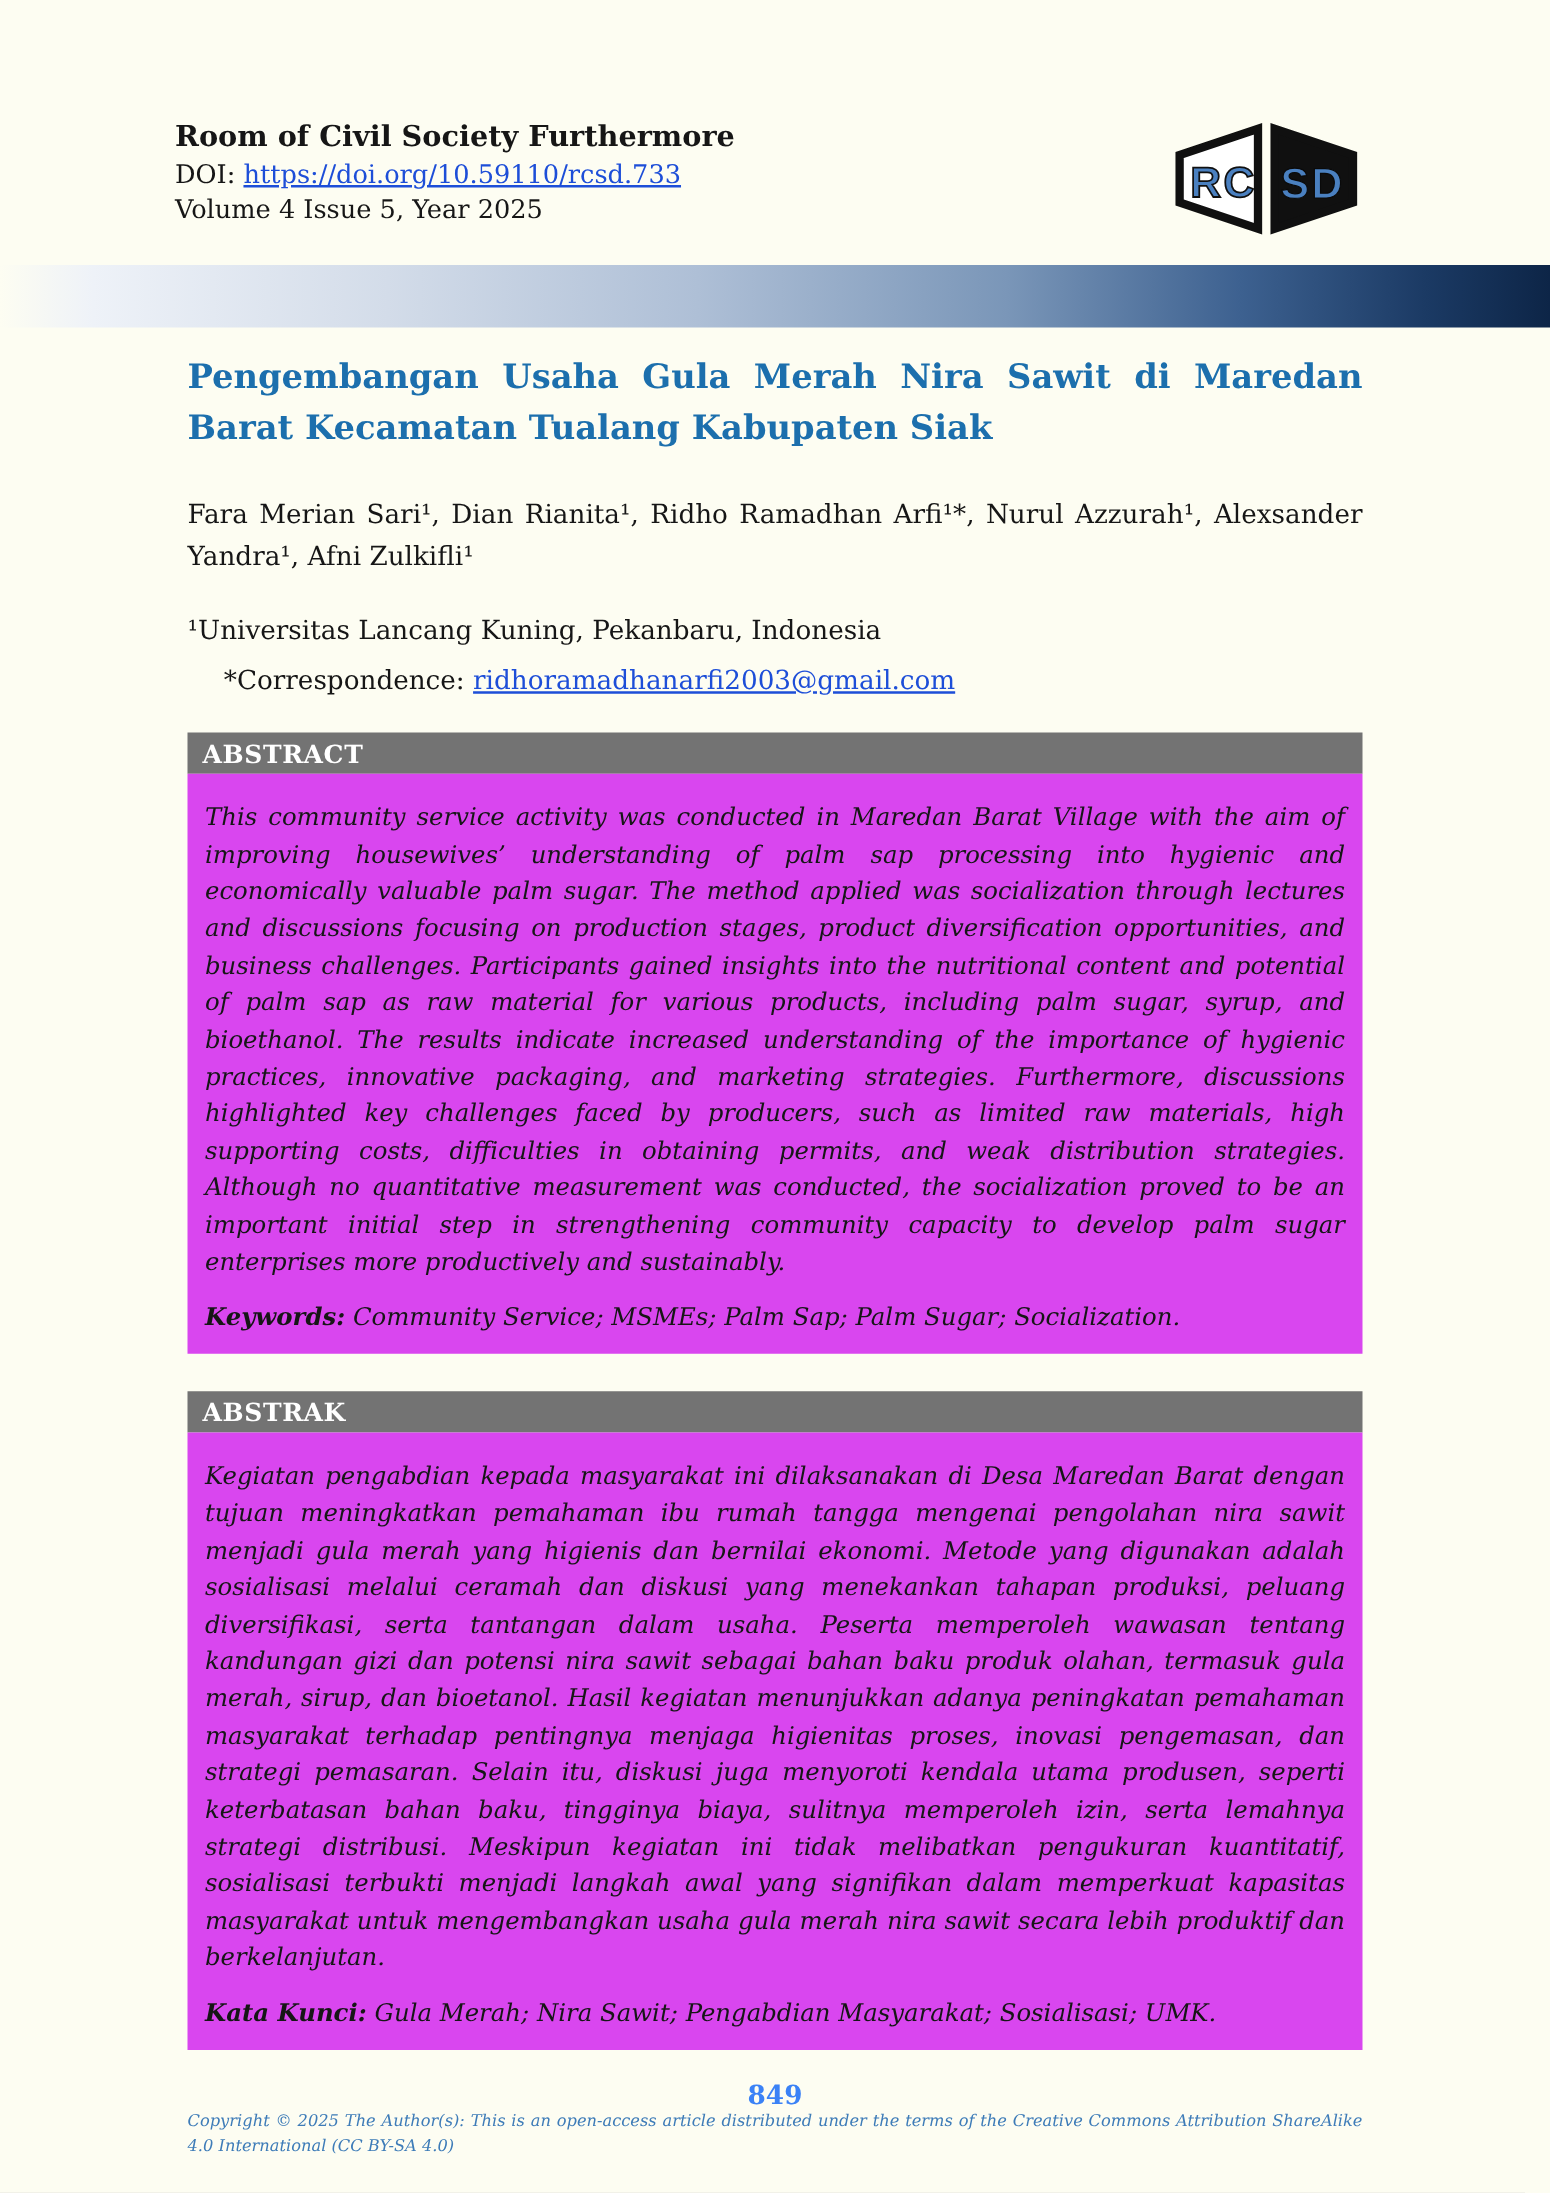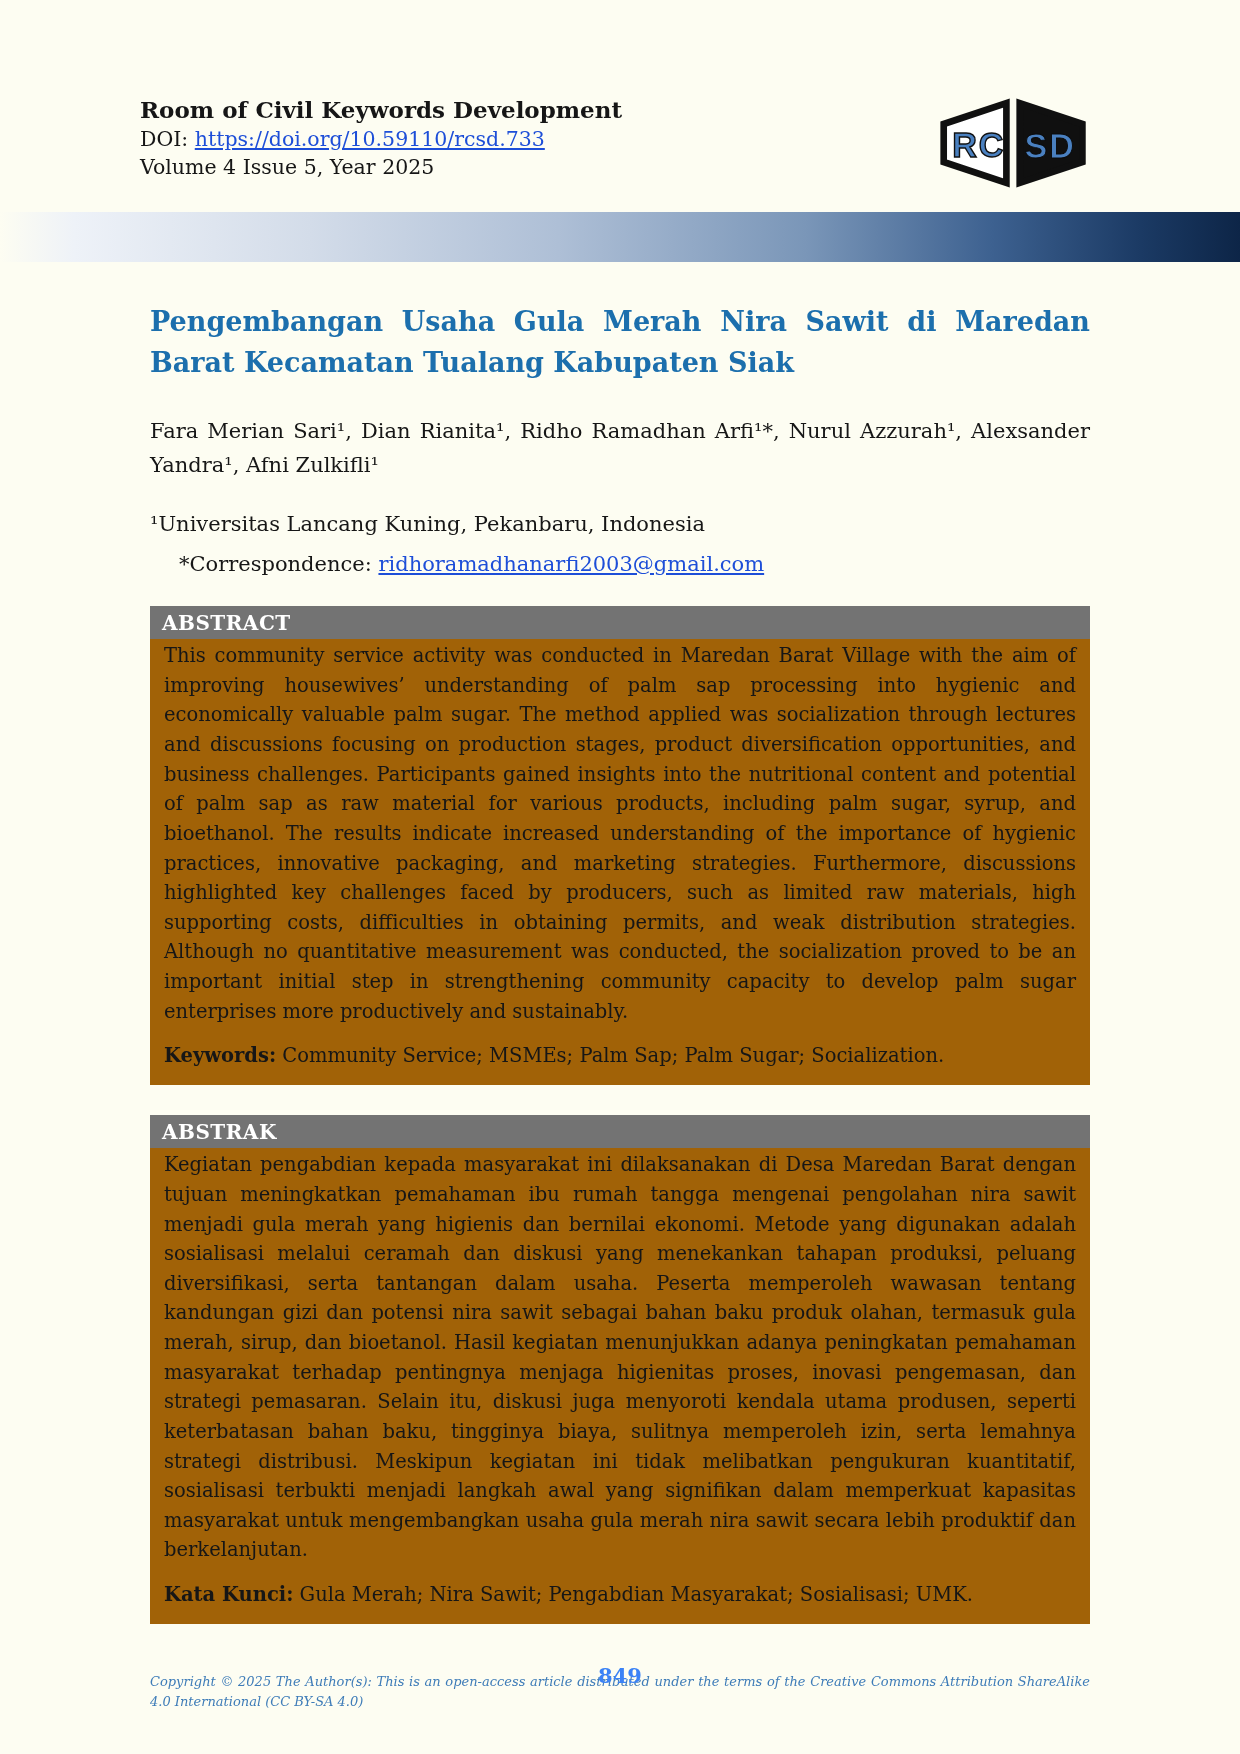--- a/index.html
+++ b/index.html
@@ -35,21 +35,21 @@
 
   
   .content { margin:0 150px; width:940px; }
 
   .title {
     color:#1c6fad;
     font-size:27px;
     font-weight:bold;
     line-height:1.5;
     text-align:justify;
-    margin:40px 0 0 0;
+    margin:20px 0 0 0;
   }
   .authors {
     font-size:21px;
     line-height:1.6;
     text-align:justify;
     margin-top:32px;
   }
   .affiliation { font-size:21px; margin-top:30px; }
   .correspondence { font-size:21px; margin-top:16px;margin-left:29px; }
 
@@ -57,22 +57,23 @@
   .section-bar {
     margin-top:30px;
     background:#737373;
     color:#ffffff;
     font-weight:bold;
     font-size:20px;
     letter-spacing:0.5px;
     padding:5px 12px 4px 12px;
   }
   .panel {
-    background:#a16207;
-    padding:2px 14px 18px 14px;
+    background:#d946ef;
+    padding:20px 14px 18px 14px;
+    font-style:italic;
   }
   .panel-body {
     font-size:19.5px;
     line-height:1.52;
     text-align:justify;
     margin:0;
   }
   .keywords { font-size:19.5px; margin:18px 0 0 0; }
   .kw-label { font-weight:bold;text-align:right; }
 
@@ -94,21 +95,21 @@
   .pagenum { color:#3b82f6; font-weight:bold; font-size:21px; }
   .logo-letters { font-family:"Liberation Sans", sans-serif; font-weight:bold; letter-spacing:2px; }
 </style>
 </head>
 <body>
 
 <div class="page">
 
   <div class="header">
     <div>
-      <div class="journal-name">Room of Civil Keywords Development</div>
+      <div class="journal-name">Room of Civil Society Furthermore</div>
       <div class="journal-meta"><span>DOI: </span><a class="link">https://doi.org/10.59110/rcsd.733</a></div>
       <div class="journal-meta">Volume 4 Issue 5, Year 2025</div>
     </div>
     <div class="logo">
       <svg width="152" height="90" viewBox="0 0 160 92">
         <polygon points="72,4 72,88 6,66 6,26" fill="#ffffff" stroke="#101010" stroke-width="7"></polygon>
         <polygon points="86,4 86,88 152,66 152,26" fill="#101010" stroke="#101010" stroke-width="7"></polygon>
         <text class="logo-letters" x="15" y="61" font-size="36" fill="#4a80c0" stroke="#101010" stroke-width="1.5">RC</text>
         <text class="logo-letters" x="91" y="62" font-size="36" fill="#4a80c0" stroke="#0a0a0a" stroke-width="1">SD</text>
       </svg>

